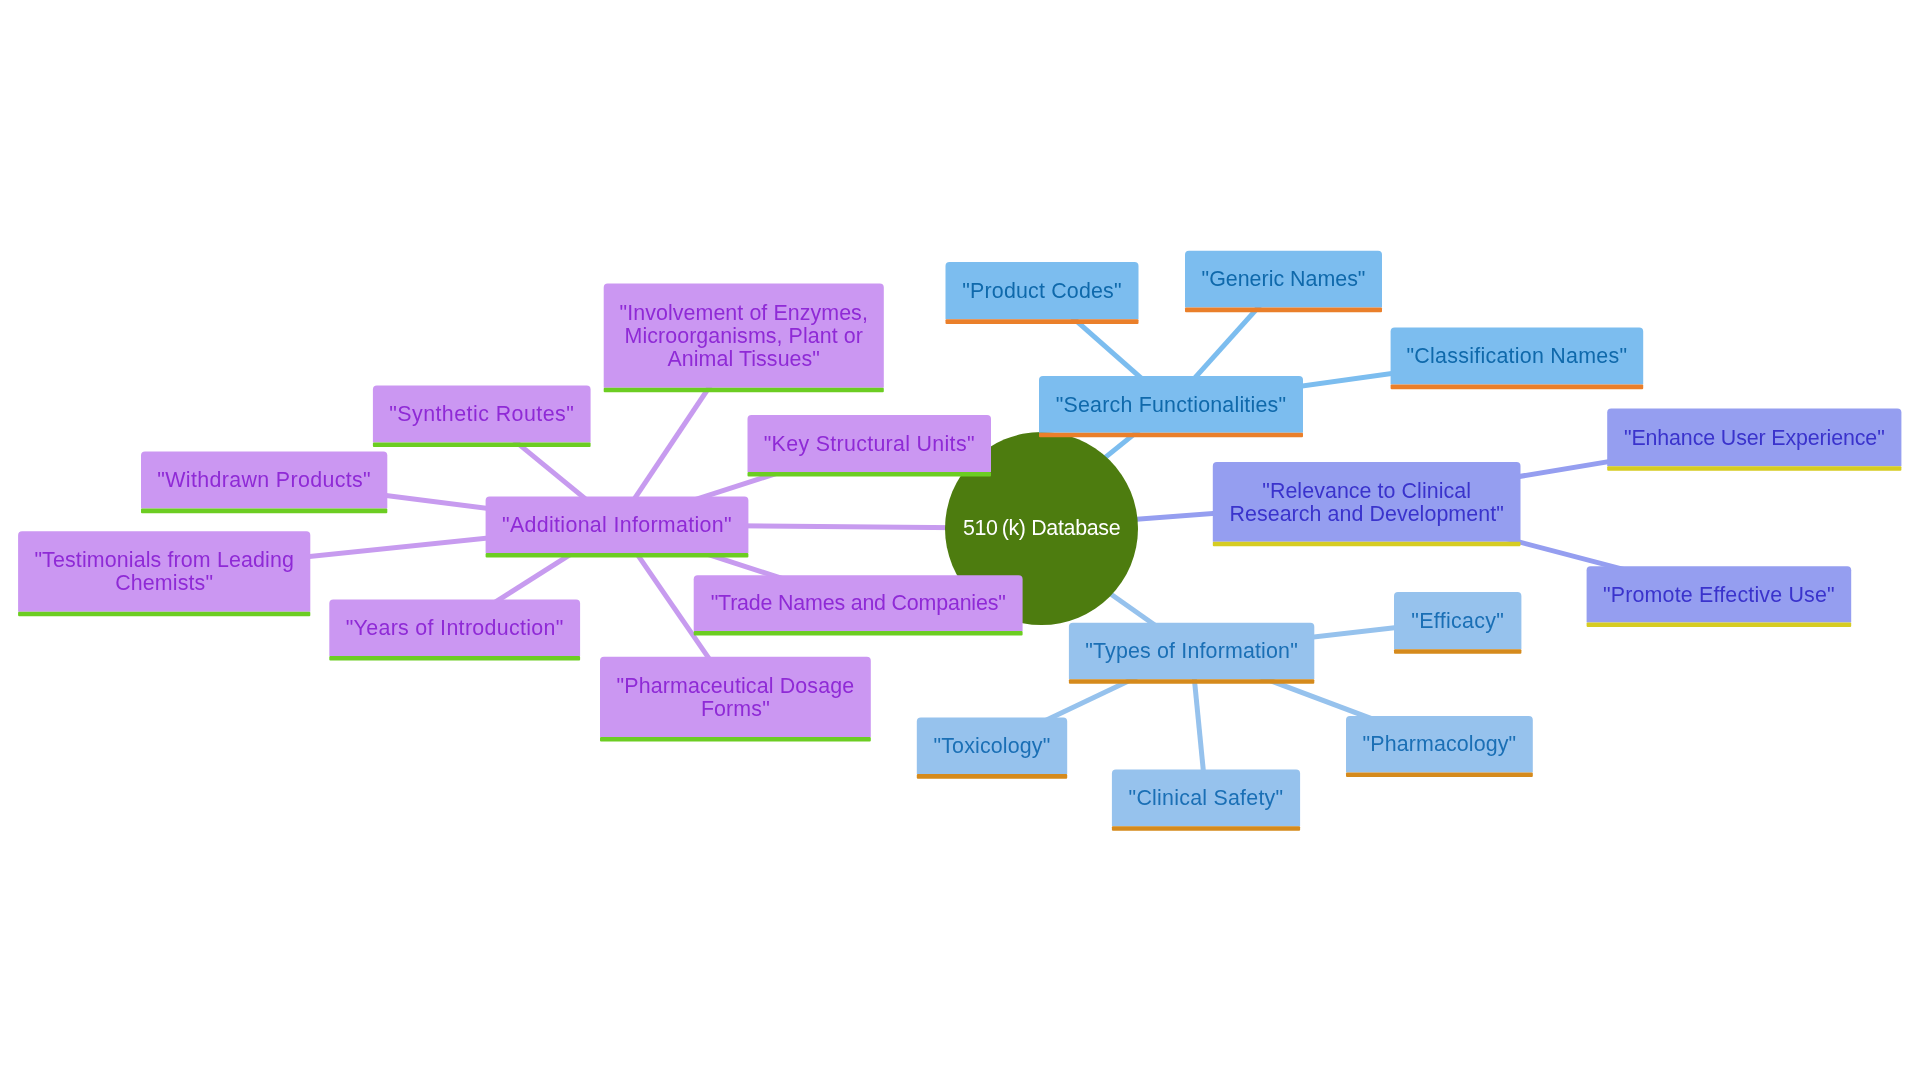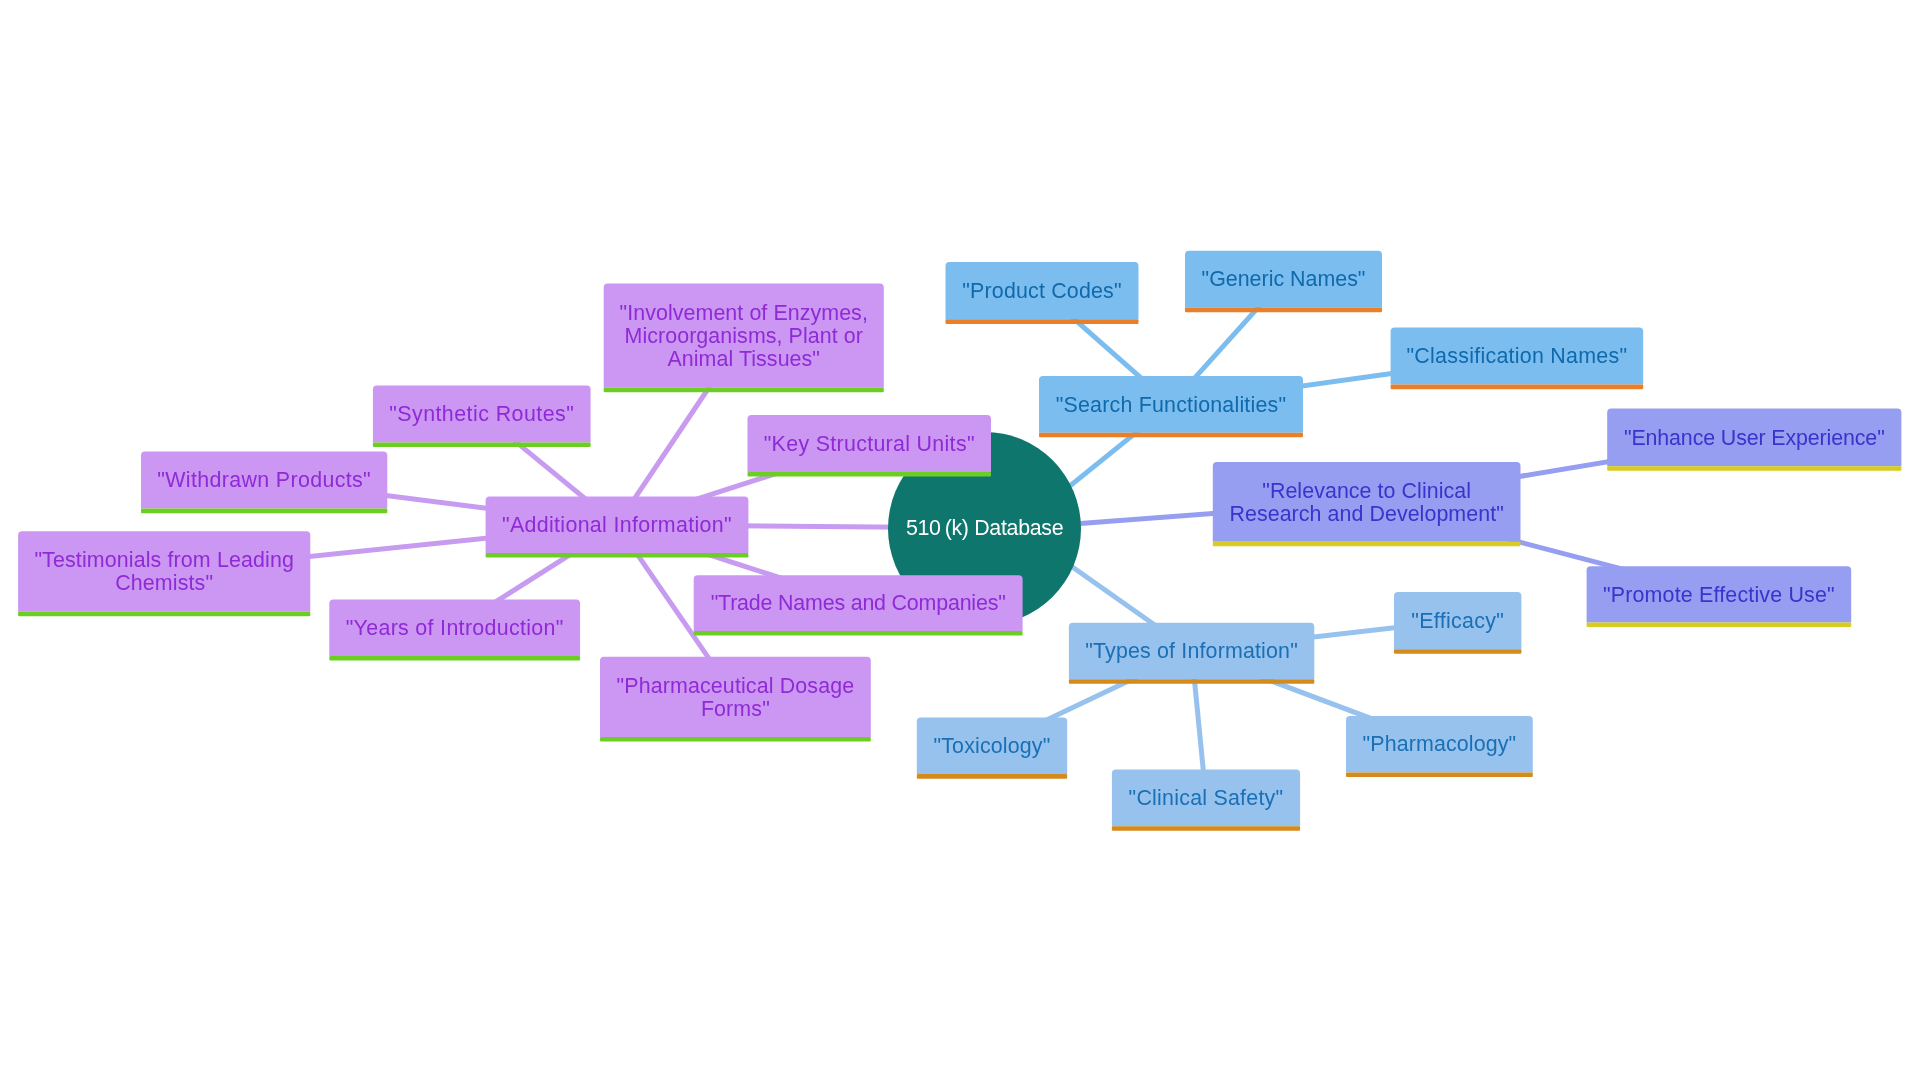--- a/index.html
+++ b/index.html
@@ -37,21 +37,21 @@
     <line x1="617" y1="524.8" x2="743.8" y2="335.5" stroke="#c79bef" stroke-width="5"></line>
     <line x1="617" y1="524.8" x2="481.8" y2="413.9" stroke="#c79bef" stroke-width="5"></line>
     <line x1="617" y1="524.8" x2="264.1" y2="480.1" stroke="#c79bef" stroke-width="5"></line>
     <line x1="617" y1="524.8" x2="164.2" y2="571.5" stroke="#c79bef" stroke-width="5"></line>
     <line x1="617" y1="524.8" x2="454.7" y2="627.8" stroke="#c79bef" stroke-width="5"></line>
     <line x1="617" y1="524.8" x2="869.2" y2="443.6" stroke="#c79bef" stroke-width="5"></line>
     <line x1="617" y1="524.8" x2="858.2" y2="603.1" stroke="#c79bef" stroke-width="5"></line>
     <line x1="617" y1="524.8" x2="735.4" y2="696.9" stroke="#c79bef" stroke-width="5"></line>
   </svg>
 
-  <div id="root-node" style="left: 888px; top: 431.7px; width: 193.2px; height: 193.2px; background: #0f766e; z-index: 2;">
+  <div id="root-node" style="left: 945px; top: 431.7px; width: 193.2px; height: 193.2px; background: #4d7c0f; z-index: 2;">
     <span class="label" style="color: rgb(255, 255, 255); font-size: 21.4px; line-height: 21.4px; letter-spacing: -0.32px;">510 (k) Database</span>
   </div>
 
   <svg id="shape-layer" viewBox="0 0 1920 1080">
     <defs>
       <filter id="soften" x="-6%" y="-6%" width="112%" height="112%">
         <feGaussianBlur stdDeviation="0.55"></feGaussianBlur>
       </filter>
     </defs>
     <g filter="url(#soften)">

